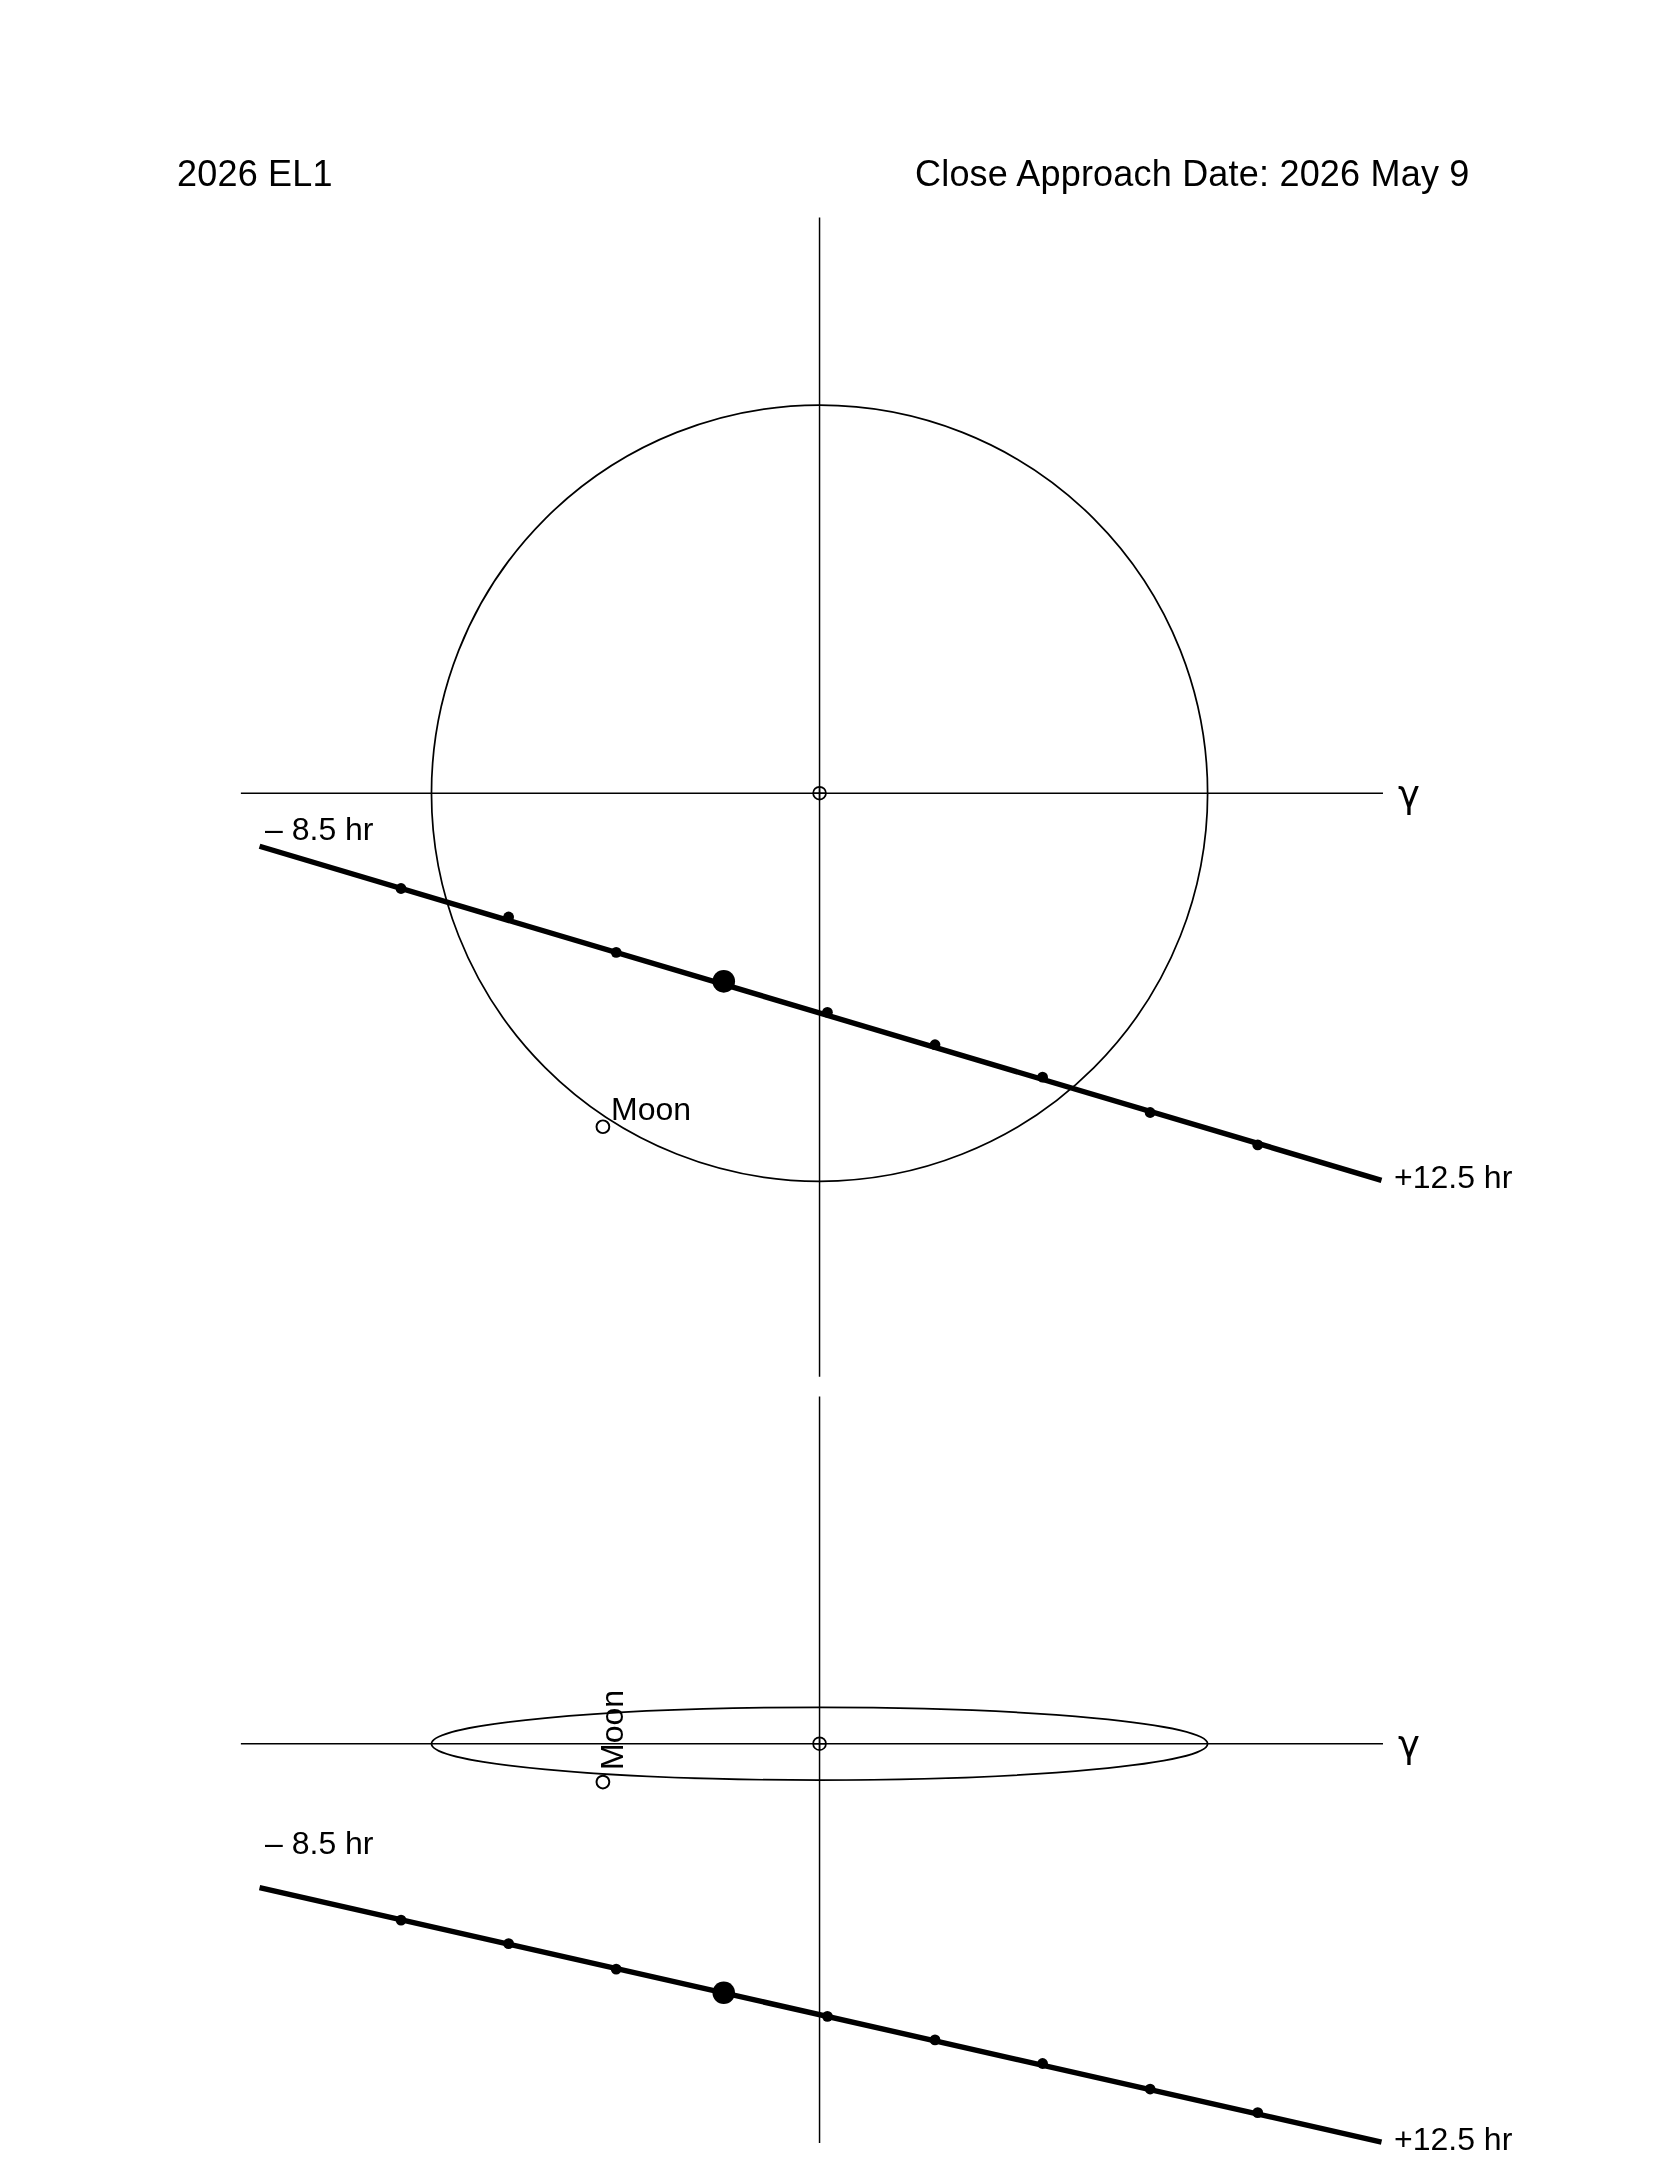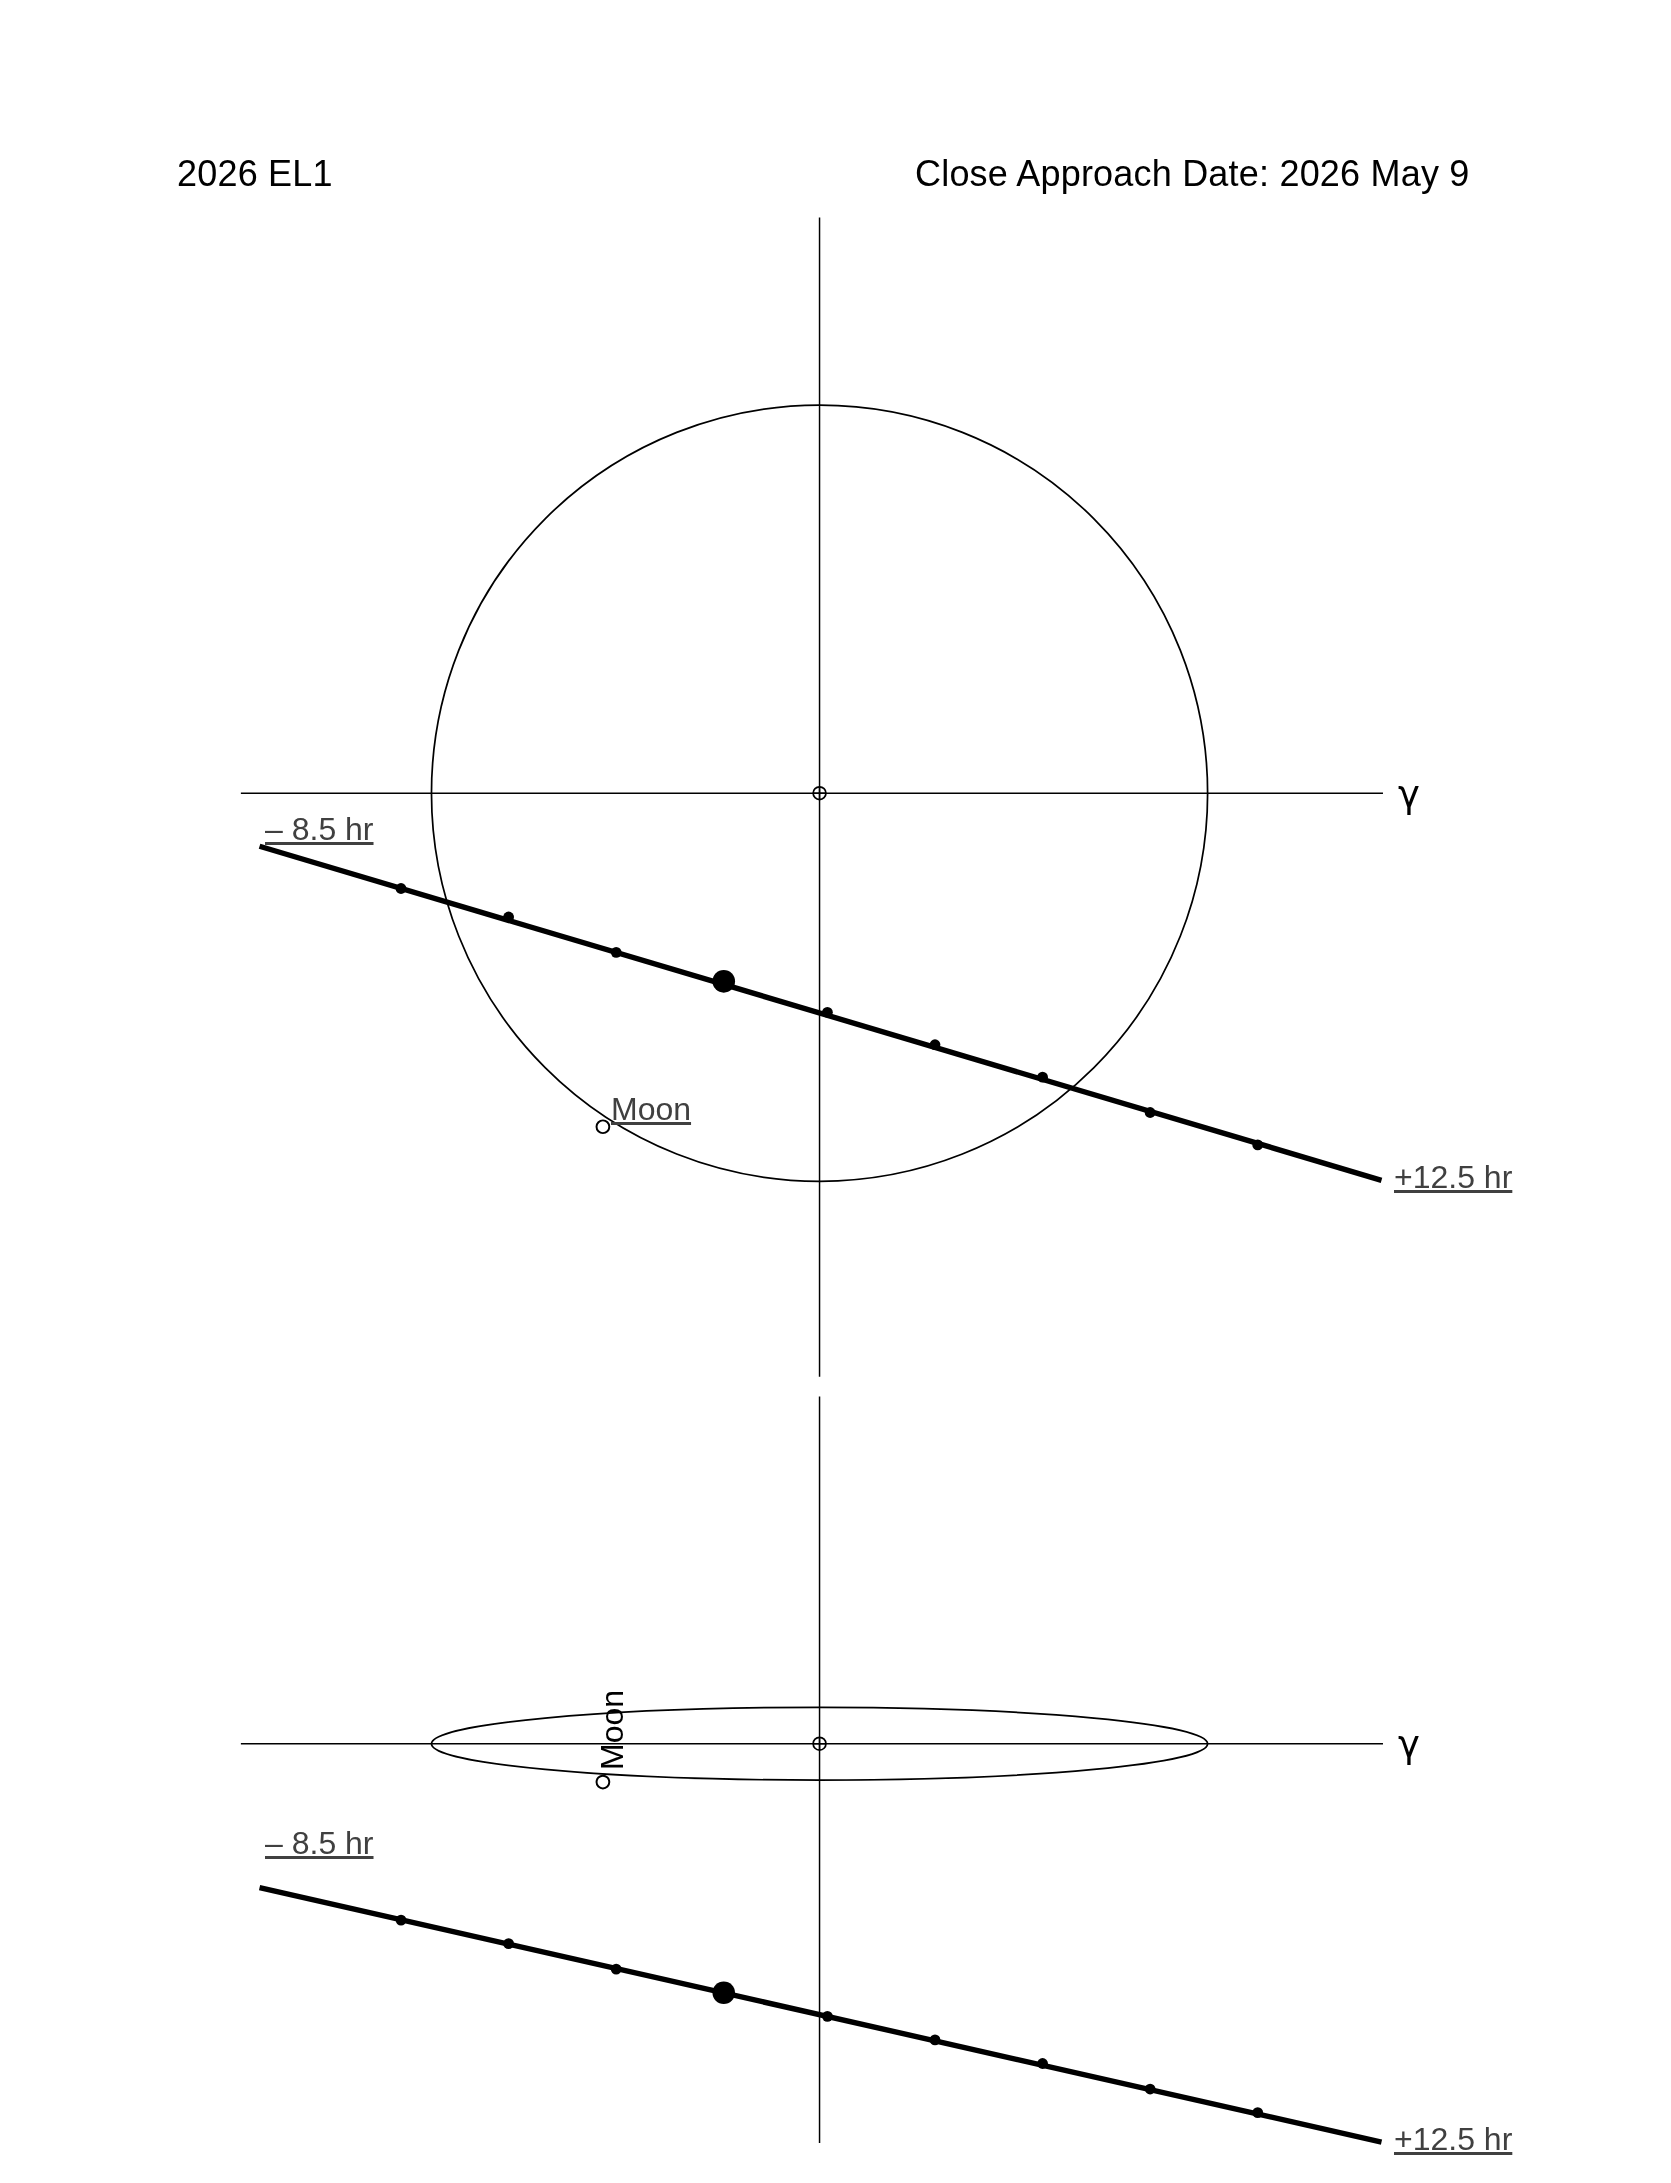--- a/index.html
+++ b/index.html
@@ -38,22 +38,21 @@
     position: absolute;
     left: 0;
     top: 0;
     width: 1672px;
     height: 2183px;
   }
   .lbl {
     position: absolute;
     font-size: 32px;
     white-space: nowrap;
-    color: #404040;
-    text-decoration: underline;
+    color: #000000;
   }
   .gamma {
     position: absolute;
     font-size: 37px;
     white-space: nowrap;
     color: #000;
     font-family: "DejaVu Sans", sans-serif;
   }
   .vert {
     position: absolute;

